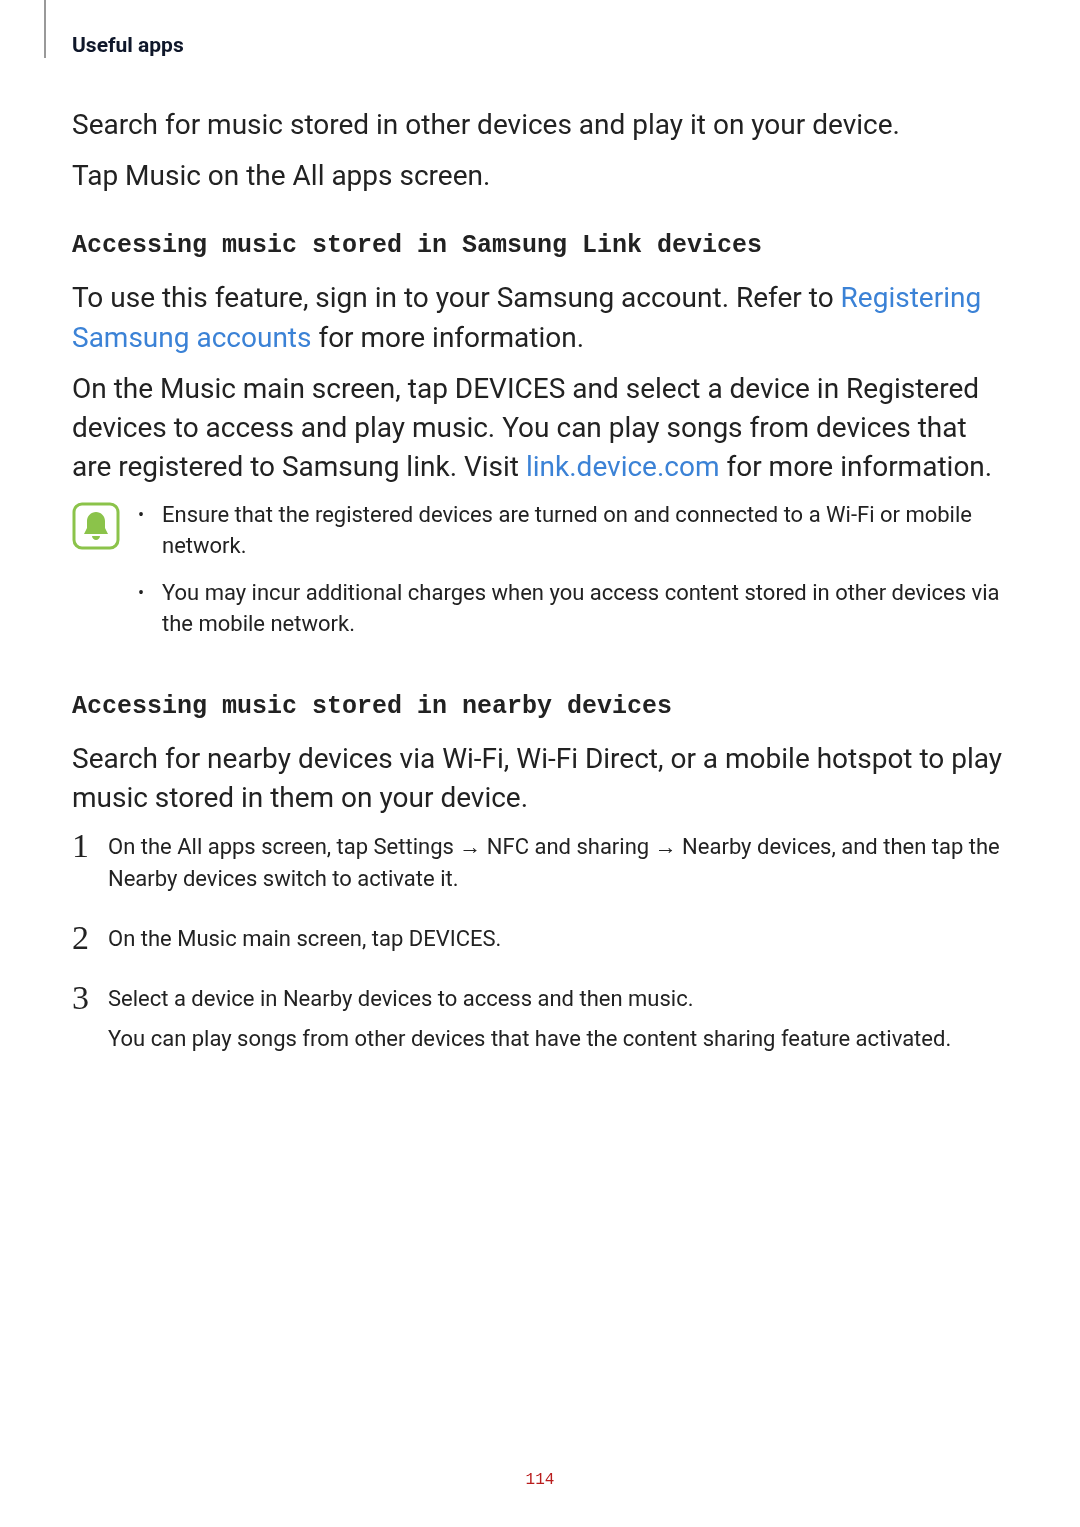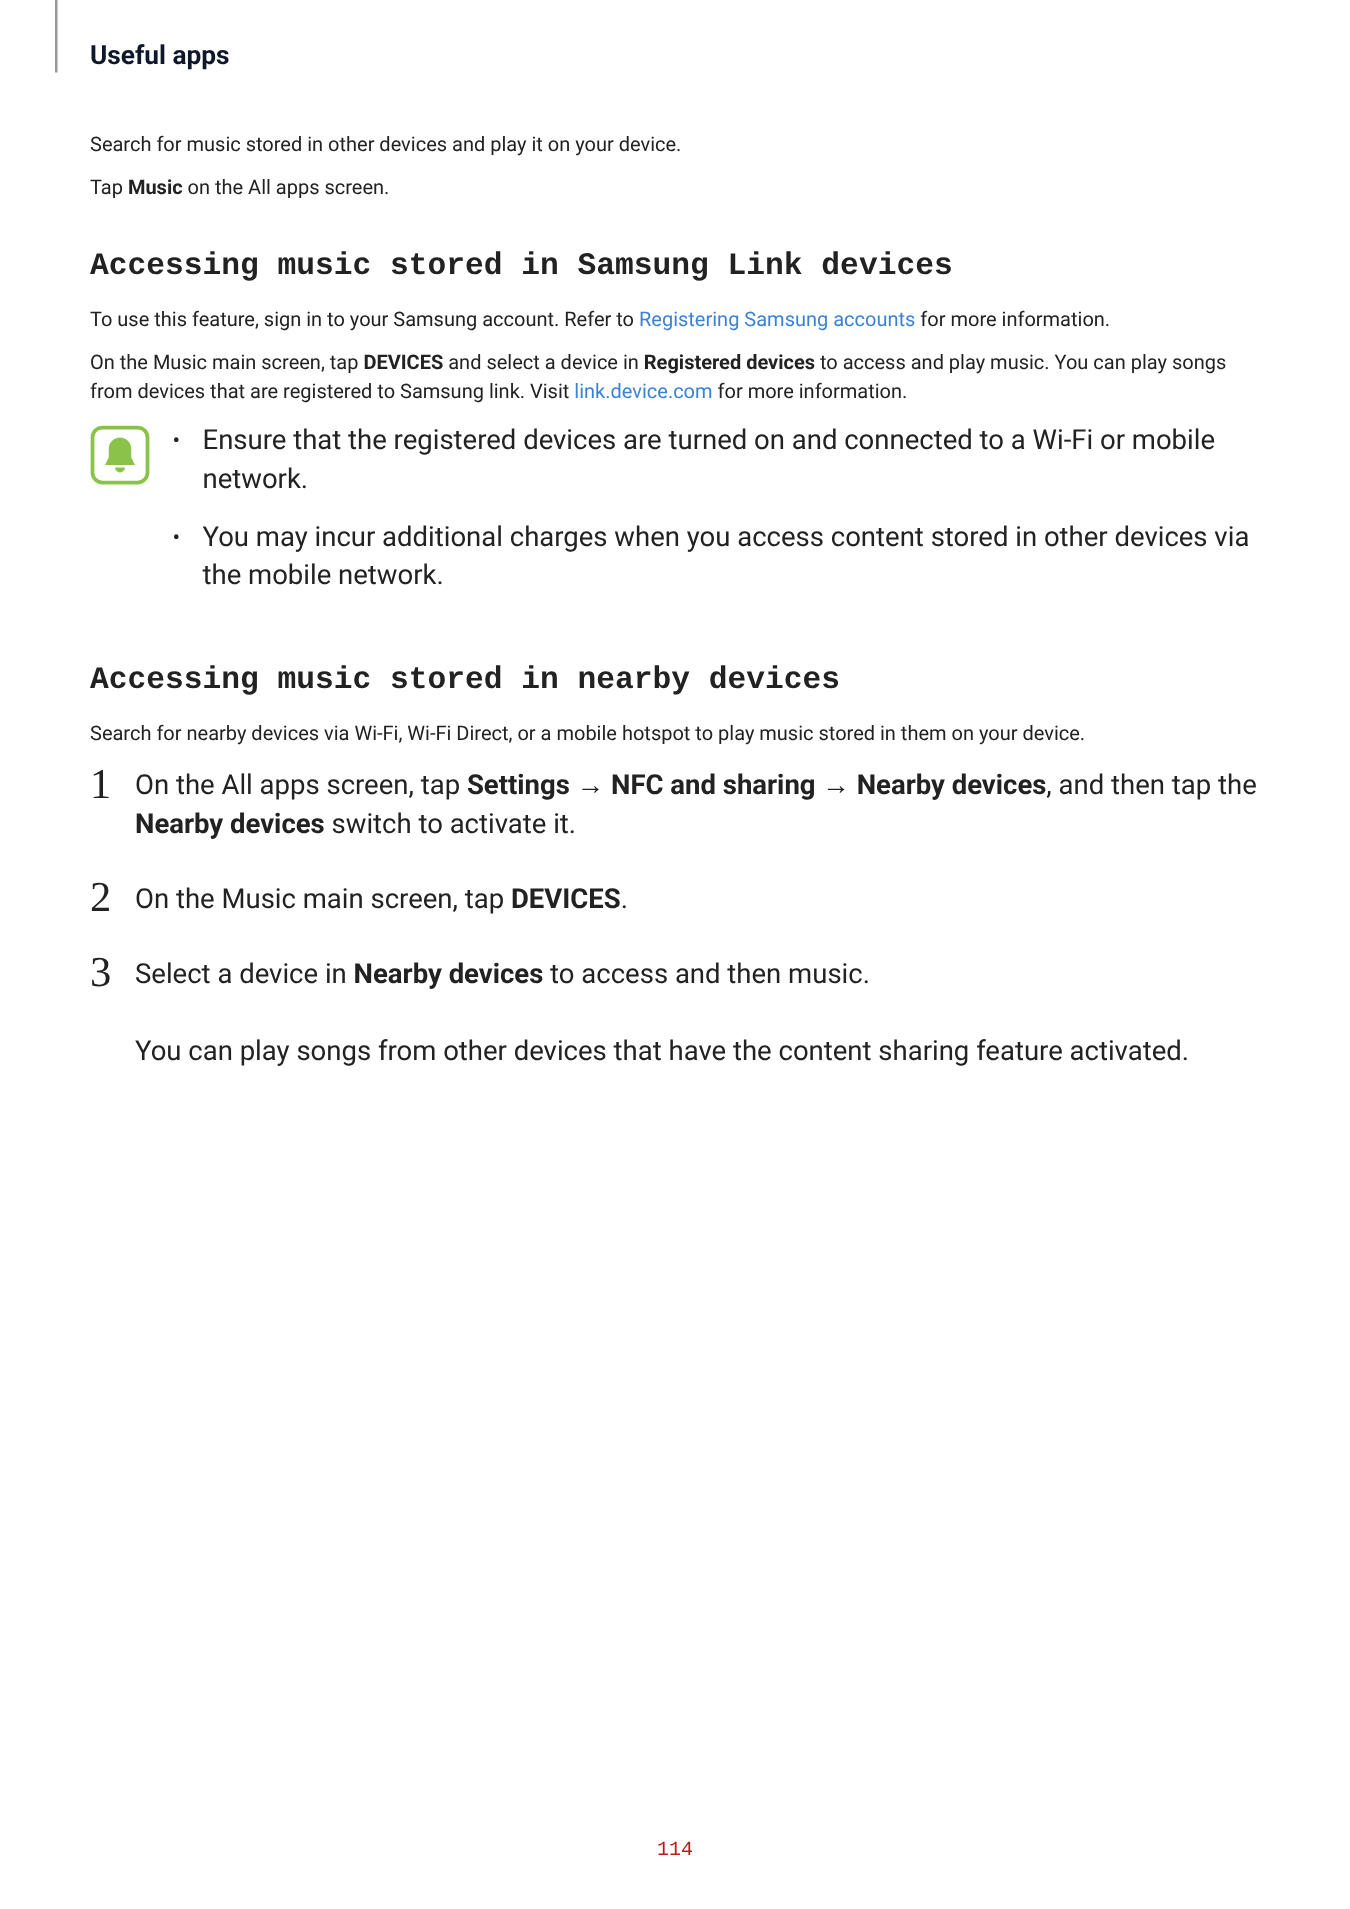--- a/index.html
+++ b/index.html
@@ -38,38 +38,38 @@
       width: 935px;
     }
     .main-heading {
       font-size: 34px;
       font-weight: 700;
       color: #b6496c;
       margin-bottom: 24px;
       letter-spacing: -0.5px;
     }
     .body-text {
-      font-size: 16px;
+      font-size: 28px;
       line-height: 1.4;
       color: #222;
       margin-bottom: 12px;
     }
     .sub-heading {
       font-size: 25px;
       font-weight: 700;
       color: #222;
       margin-top: 36px;
       margin-bottom: 18px;
       font-family: Liberation Mono, monospace;
     }
     .link {
       color: #3b82d6;
     }
     b {
-      font-weight: 700;
+      font-weight: 400;
     }
     .note-block {
       display: flex;
       align-items: flex-start;
       margin-top: 14px;
       margin-bottom: 10px;
     }
     .note-icon {
       width: 48px;
       height: 48px;
@@ -119,21 +119,21 @@
       font-family: Georgia, serif;
     }
     .numbered-text {
       flex: 1;
       font-size: 22px;
       line-height: 1.45;
       color: #222;
       padding-top: 2px;
     }
     .numbered-text p {
-      margin-top: 30px;
+      margin-top: 8px;
     }
     .page-number {
       position: absolute;
       bottom: 38px;
       left: 50%;
       transform: translateX(-50%);
       font-size: 16px;
       color: #b91c1c;
       font-family: Liberation Mono, monospace;
     }

